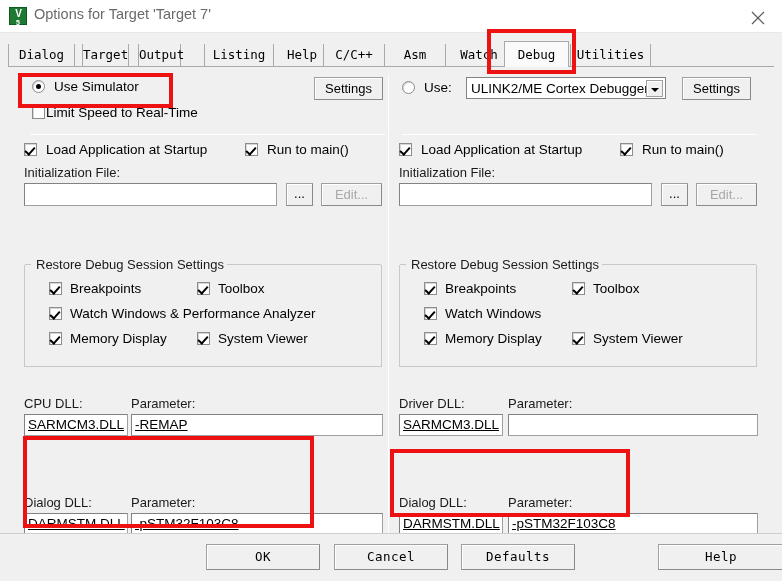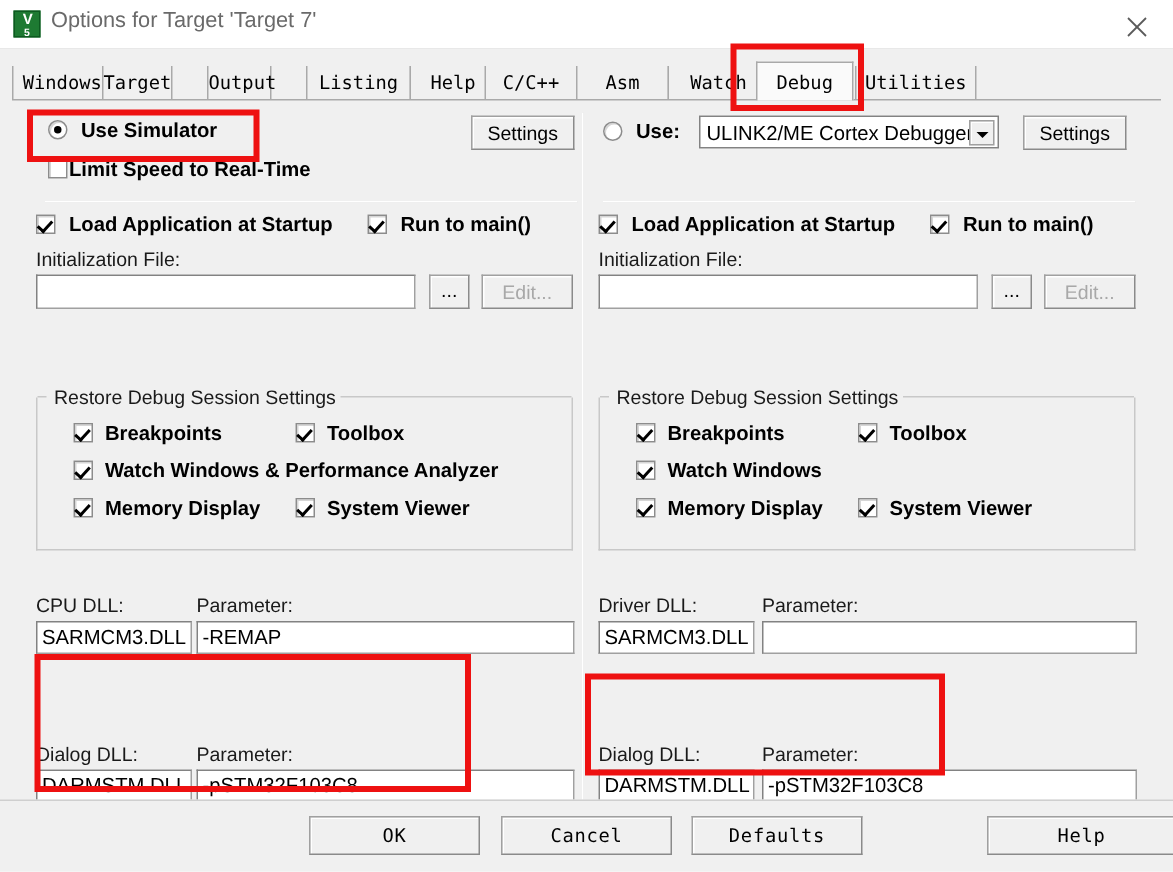--- a/index.html
+++ b/index.html
@@ -131,21 +131,20 @@
     border: solid #000;
     border-width: 0 2px 2px 0;
     transform: rotate(42deg);
   }
   .ctl-label {
     position: absolute;
     font-size: 13.5px;
     color: #000;
     white-space: nowrap;
     line-height: 15px;
-    font-weight: bold;
   }
   .static-label {
     position: absolute;
     font-size: 13px;
     color: #1a1a1a;
     white-space: nowrap;
   }
 
   
   .tbox {
@@ -153,20 +152,21 @@
     background: #ffffff;
     border: 1px solid #a0a0a0;
     border-top-color: #828282;
     border-left-color: #828282;
     font-size: 13.5px;
     color: #000;
     padding: 2px 3px 0 3px;
     line-height: 16px;
     white-space: nowrap;
     overflow: hidden;
+    text-decoration: underline;
   }
 
   
   .btn {
     position: absolute;
     background: #f0f0f0;
     border: 1px solid #a0a0a0;
     border-bottom-color: #8a8a8a;
     border-right-color: #8a8a8a;
     box-shadow: inset 1px 1px 0 #ffffff;
@@ -272,22 +272,22 @@
       <svg width="14" height="14" viewBox="0 0 14 14">
         <line x1="1" y1="1" x2="13" y2="13" stroke="#5a5a5a" stroke-width="1.2"></line>
         <line x1="13" y1="1" x2="1" y2="13" stroke="#5a5a5a" stroke-width="1.2"></line>
       </svg>
     </div>
   </div>
 
   <div id="client">
 
     <div id="tabstrip">
-      <div class="tab" style="left:0px;width:67px;">Windows</div>
-      <div class="tab" style="left:60px;width:47px;">Target</div>
+      <div class="tab" style="left:0px;width:67px;">Dialog</div>
+      <div class="tab" style="left:74px;width:47px;">Target</div>
       <div class="tab" style="left:130px;width:43px;">Output</div>
       <div class="tab" style="left:196px;width:70px;">Listing</div>
       <div class="tab" style="left:265px;width:58px;">Help</div>
       <div class="tab" style="left:315px;width:62px;">C/C++</div>
       <div class="tab" style="left:376px;width:62px;">Asm</div>
       <div class="tab" style="left:437px;width:68px;">Watch</div>
       <div class="tab active" style="left:496px;width:65px;">Debug</div>
       <div class="tab" style="left:562px;width:81px;">Utilities</div>
     </div>
     <div id="tabline"></div>

